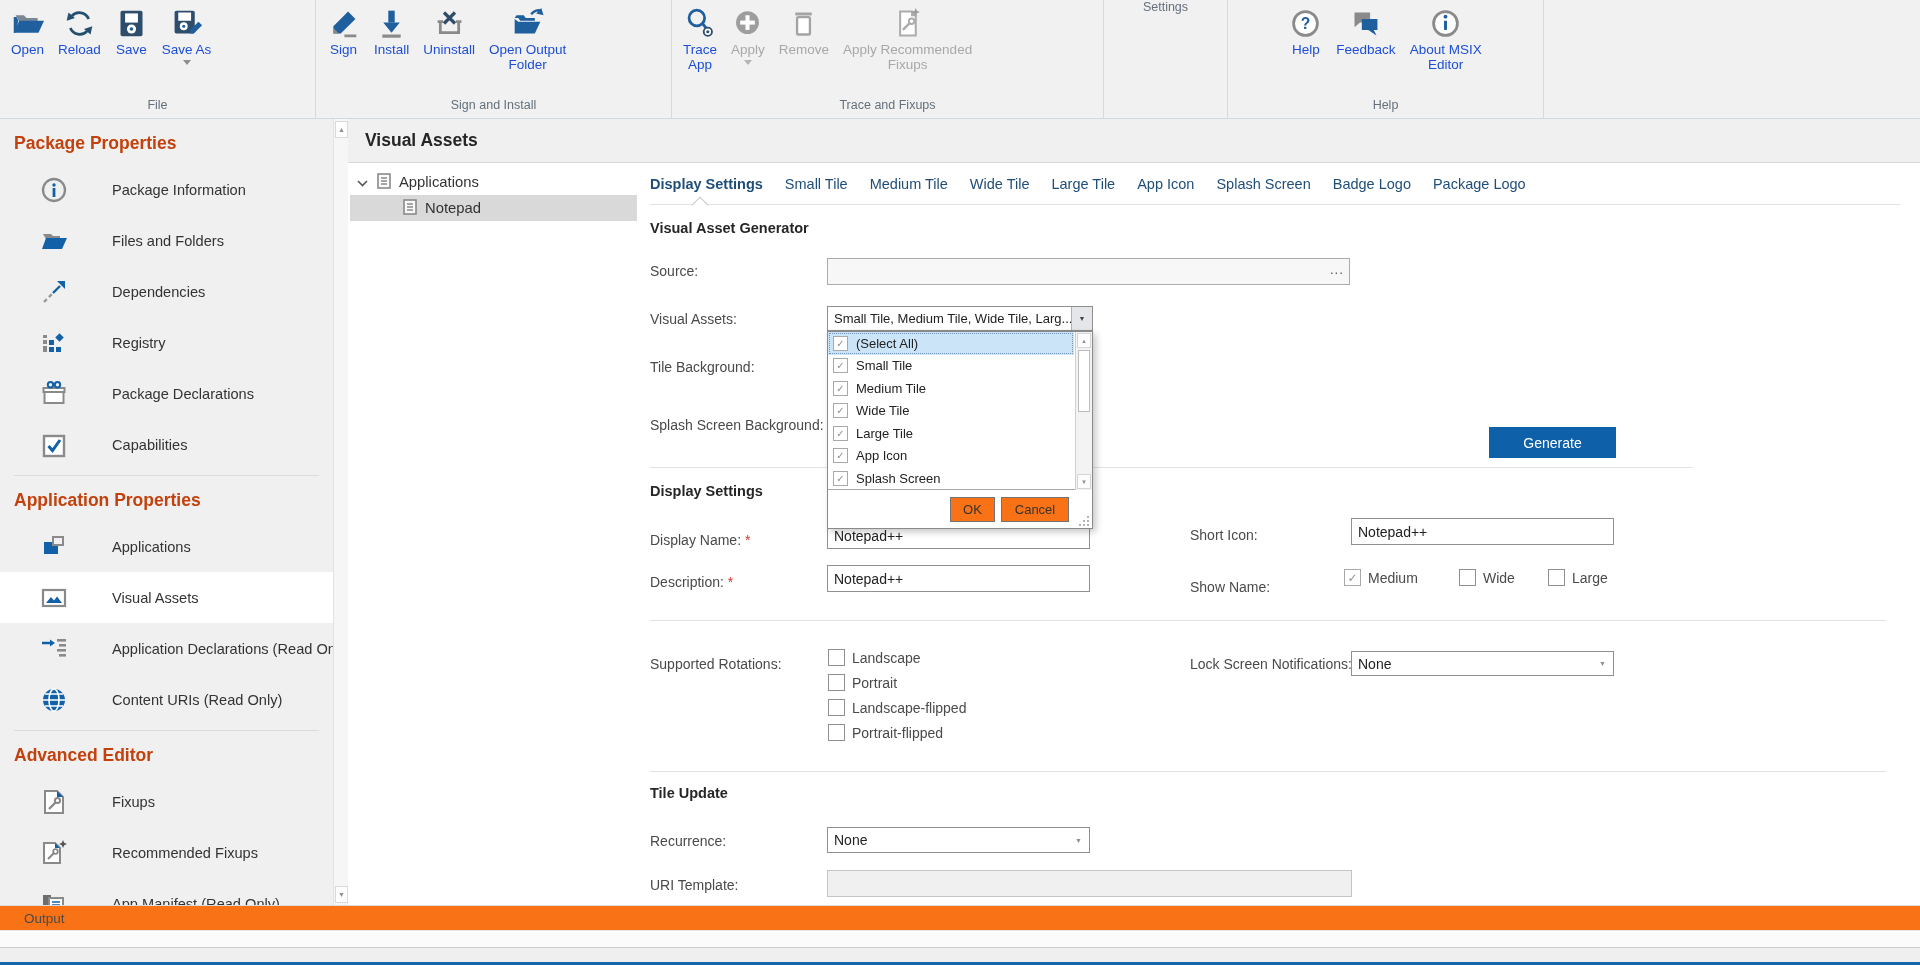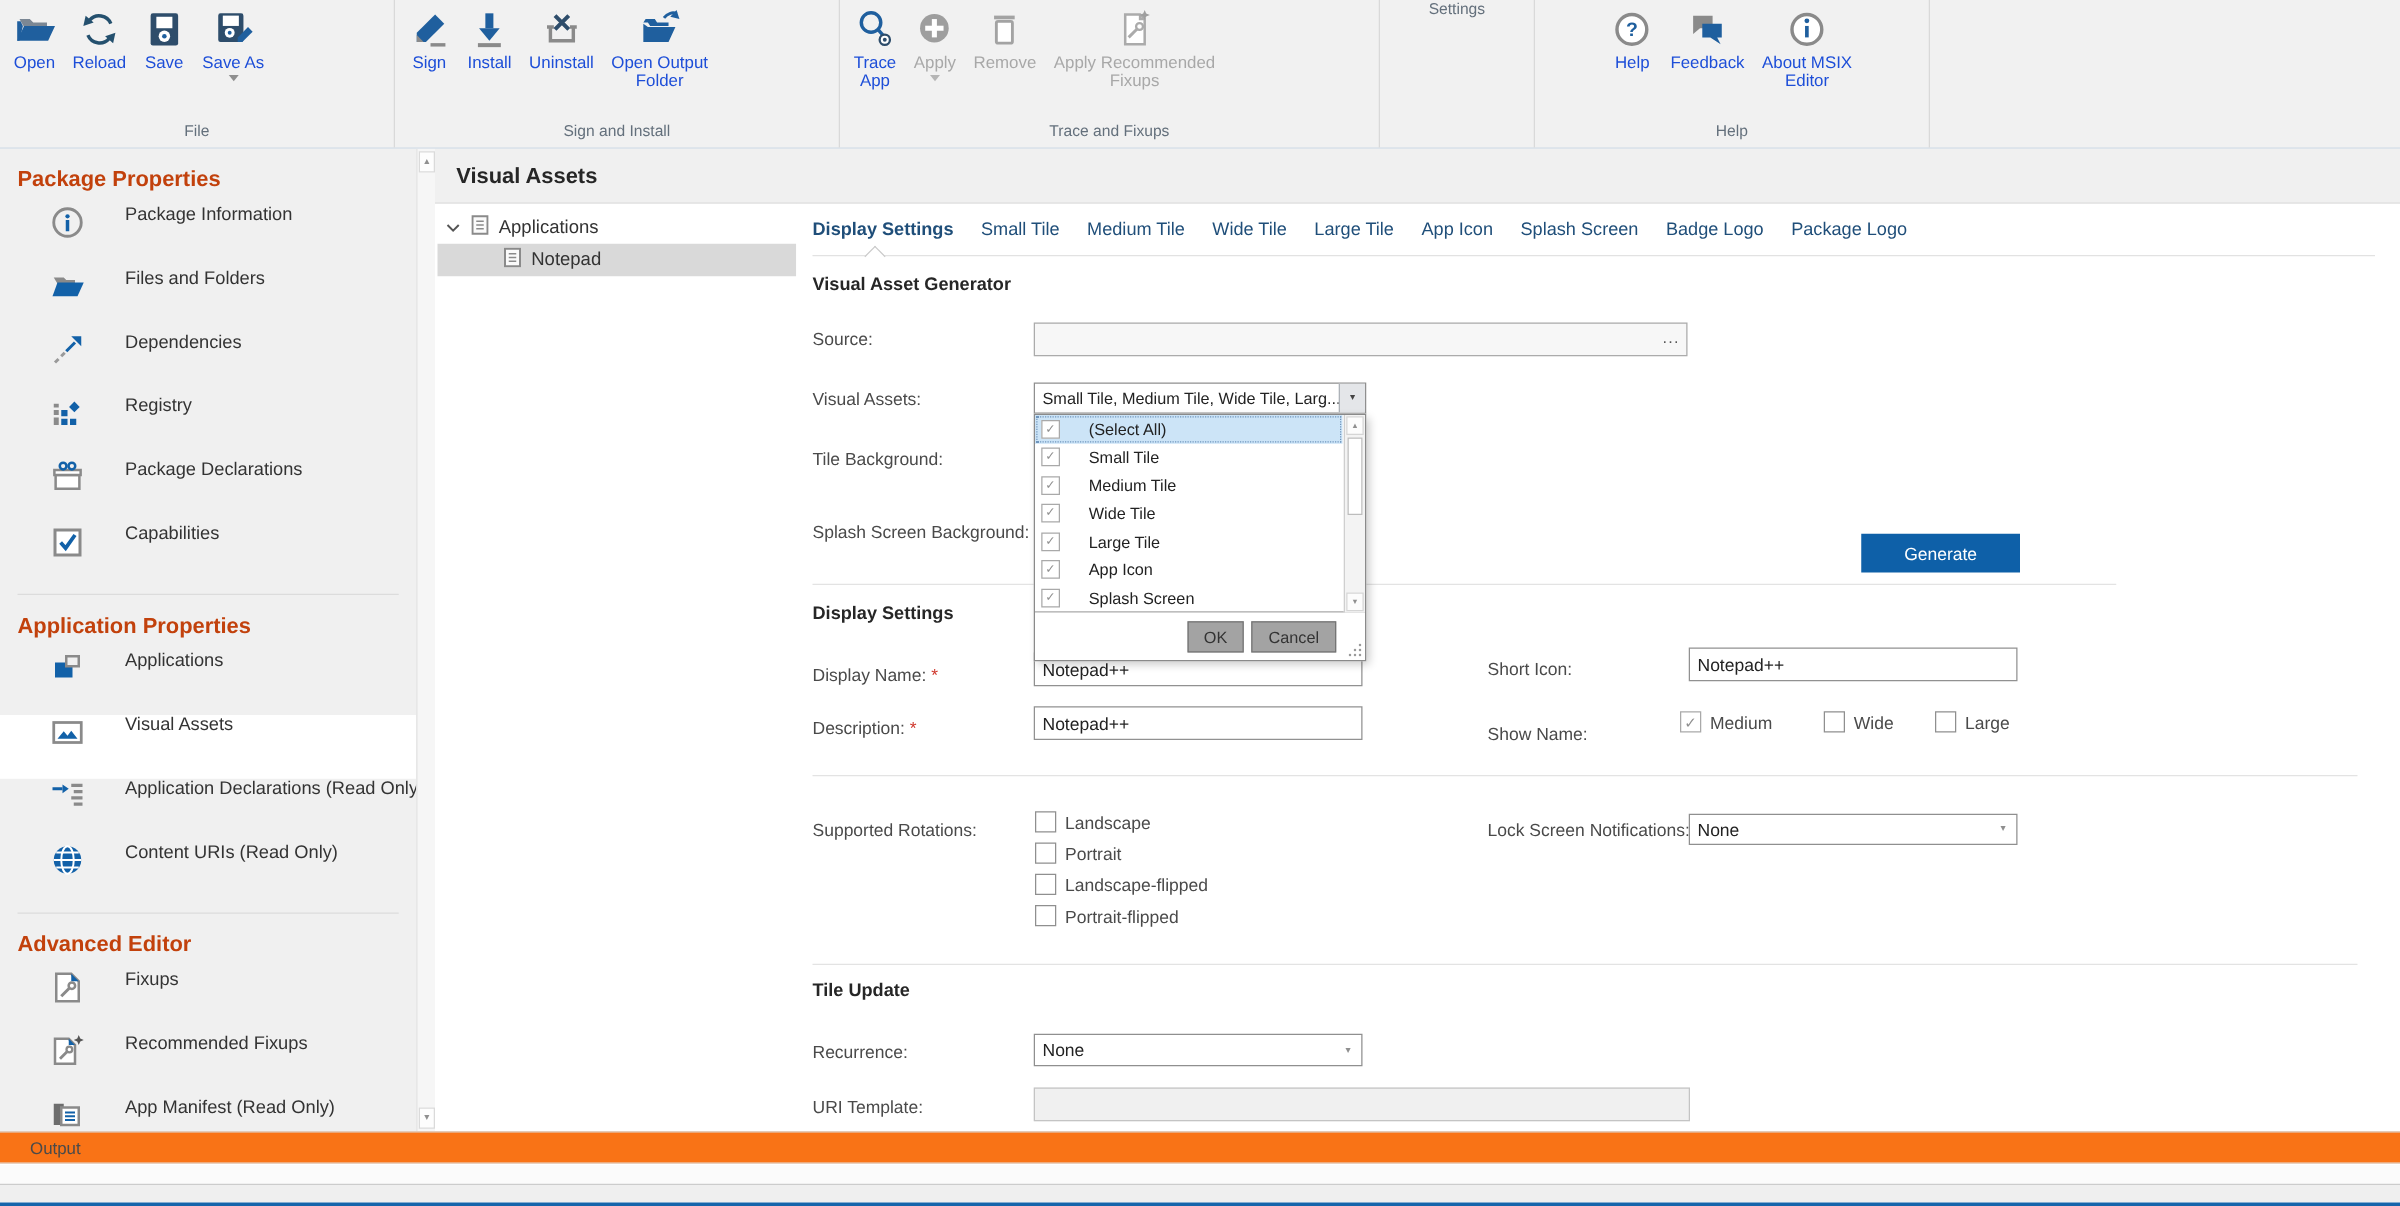--- a/index.html
+++ b/index.html
@@ -19,21 +19,21 @@
     text-align:center; white-space:pre-line; }
   .tbtn.disabled .lbl { color:#a8a8a8; }
   .chev { width:0; height:0; border-left:4px solid transparent; border-right:4px solid transparent;
     border-top:5px solid #8f8f8f; margin-top:3px; }
 
   
   .sidebar { position:absolute; left:0; top:119px; width:348px; height:786px;
     background:#f0f0f0; overflow:hidden; }
   .side-inner { width:333px; }
   .side-heading { padding:14px 0 10px 14px; color:#c2410c; font-size:17.5px; font-weight:bold; }
-  .side-item { height:51px; display:flex; align-items:flex-start; padding-left:40px; width:333px; }
+  .side-item { height:51px; display:flex; align-items:center; padding-left:40px; width:333px;gap:12px; }
   .side-item.selected { background:#ffffff; }
   .side-item .sicon { width:28px; height:28px; flex:0 0 28px; }
   .side-item .sicon svg { width:28px; height:28px; display:block; }
   .side-item .slabel { margin-left:32px; font-size:14.6px; color:#333; white-space:nowrap; }
   .side-sep { height:1px; background:#dcdcdc; margin:5px 14px 0 14px; }
   .side-scroll { position:absolute; right:0; top:0; width:15px; height:786px;
     background:#f6f6f6; border-left:1px solid #e2e2e2; }
   .sarrow { position:absolute; left:1px; width:13px; height:17px; background:#fdfdfd;
     border:1px solid #dadada; color:#8f8f8f; font-size:7px; text-align:center; line-height:16px; }
   .sarrow.up { top:2px; } .sarrow.down { bottom:2px; }
@@ -85,33 +85,33 @@
   .cb { width:17px; height:17px; border:1px solid #8f8f8f; background:#fff; display:flex;
     align-items:center; justify-content:center; font-size:12px; color:#8f8f8f; flex:0 0 17px; }
   .cb.checked { border-color:#a9a9a9; }
   .cb.checked::before { content:"\2713"; }
   .cblabel { font-size:14px; color:#4a4a4a; white-space:nowrap; }
 
   
   .popup { position:absolute; left:190px; top:168px; width:266px; height:198px; background:#fff;
     border:1px solid #8a8a8a; box-shadow:3px 3px 7px rgba(0,0,0,0.22); z-index:5; }
   .plist { position:absolute; left:0; top:0; width:264px; height:158px; border-bottom:1px solid #a9a9a9; }
-  .prow { height:22.5px; display:flex; align-items:center; padding-left:5px; gap:23px;
+  .prow { height:22.5px; display:flex; align-items:center; padding-left:5px; gap:8px;
     font-size:13px; color:#222; width:246px; }
   .prow .cb { width:15px; height:15px; flex:0 0 15px; font-size:10px; }
   .prow.highlighted { background:#cce4f7; outline:1px dotted #6f95bd; outline-offset:-2px; }
   .plabel { white-space:nowrap; }
   .pscroll { position:absolute; right:0; top:0; width:17px; height:158px; background:#f3f3f3;
     border-left:1px solid #cfcfcf; }
   .parrow { position:absolute; left:1px; width:14px; height:15px; background:#fcfcfc;
     border:1px solid #d5d5d5; color:#8f8f8f; font-size:6px; text-align:center; line-height:14px; }
   .parrow.up { top:1px; } .parrow.down { bottom:1px; }
   .pthumb { position:absolute; left:2px; top:18px; width:12px; height:62px; background:#fff;
     border:1px solid #bcbcbc; }
-  .pbtn { position:absolute; height:25px; border:1px solid #747474; background:#a3a3a3;
+  .pbtn { position:absolute; height:25px; border:1px solid #747474; background:#f97316;
     font-size:13px; color:#333; display:flex; align-items:center; justify-content:center; }
   .grip { position:absolute; right:2px; bottom:2px; width:13px; height:13px; }
 
   
   .output-bar { position:absolute; left:0; top:905px; width:1920px; height:26px; background:#f97316;
     border-top:1px solid #dcdcdc; border-bottom:1px solid #e4e4e4; display:flex; align-items:center;
     padding-left:24px; font-size:13.5px; color:#4a4a4a; }
   .strip1 { position:absolute; left:0; top:932px; width:1920px; height:15px; background:#fbfbfb; }
   .strip-line { position:absolute; left:0; top:947px; width:1920px; height:1px; background:#cccccc; }
   .strip2 { position:absolute; left:0; top:948px; width:1920px; height:14px; background:#efefef; }

